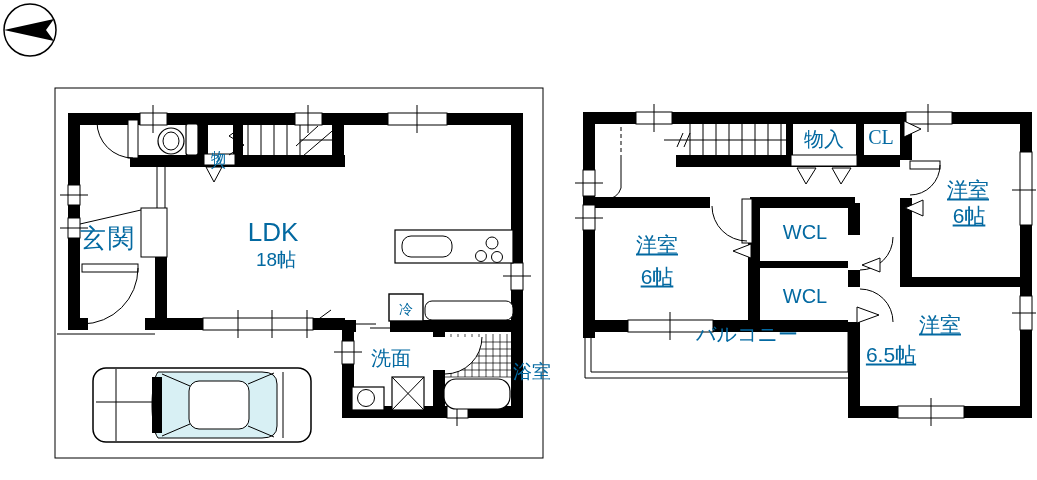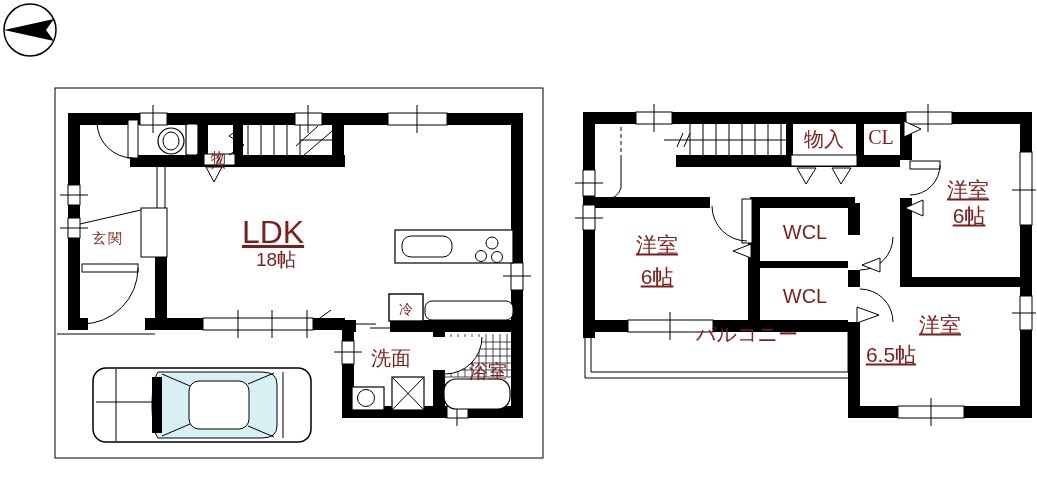--- a/index.html
+++ b/index.html
@@ -1,27 +1,27 @@
 <!DOCTYPE html>
 <html><head>
 <meta charset="utf-8">
 <style>
   html,body{margin:0;padding:0;background:#fff;}
   #stage{position:relative;width:1037px;height:480px;background:#ffffff;overflow:hidden;
          font-family:"Liberation Sans","DejaVu Sans",sans-serif;}
   #plansvg{position:absolute;left:0;top:0;}
-  .lbl{position:absolute;transform:translate(-50%,-50%);color:#7f1d1d;line-height:1;
+  .lbl{position:absolute;transform:translate(-50%,-50%);color:#0369a1;line-height:1;
        white-space:nowrap;font-family:"Liberation Sans","DejaVu Sans",sans-serif;}
   .lbl.v{writing-mode:vertical-rl;letter-spacing:2px;}
-  .f22{font-size:14px;letter-spacing:2px;}
-  .f26{font-size:32px;text-decoration:underline;}
+  .f22{font-size:26px;letter-spacing:2px;}
+  .f26{font-size:26px;}
   .f25{font-size:19px;}
   .f21{font-size:21px;text-decoration:underline;}
   .f20{font-size:20px;}
-  .f19{font-size:19px;}
+  .f19{font-size:19px;margin-left:44px;}
   .f15{font-size:15px;}
   .f14{font-size:14px;}
 </style>
 </head>
 <body>
 
 <div id="stage">
 <svg id="plansvg" width="1037" height="480" viewBox="0 0 1037 480">
 
   <g>

